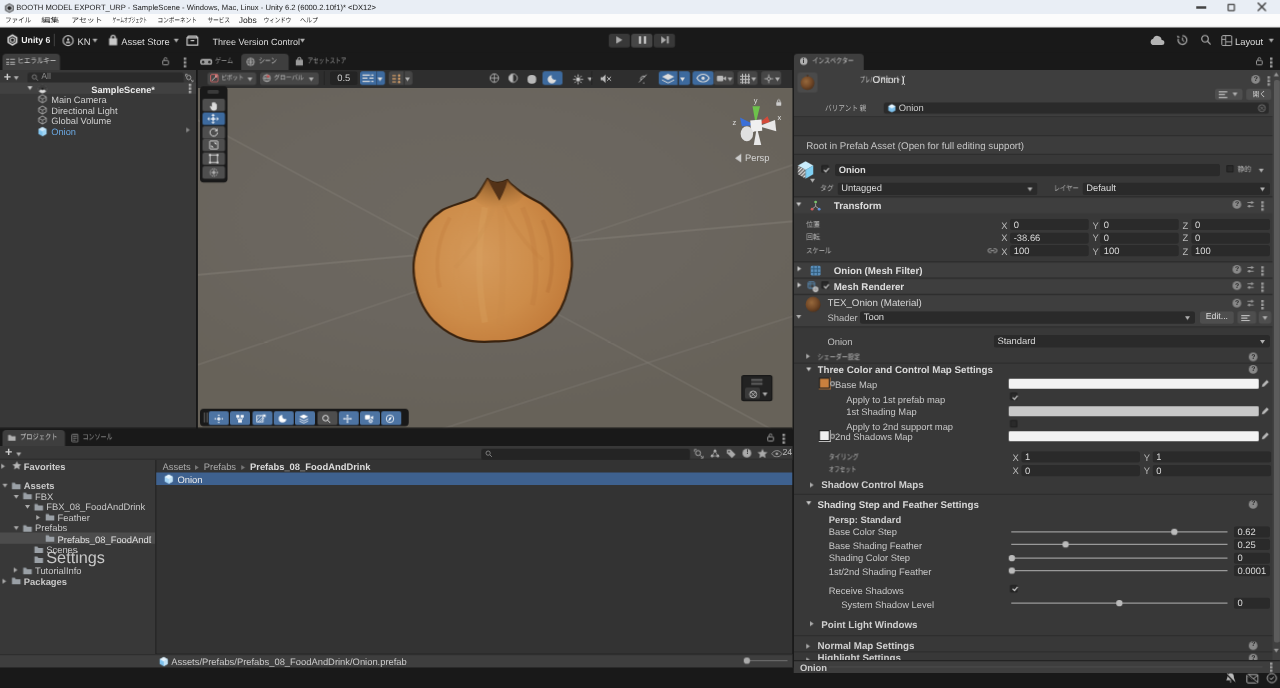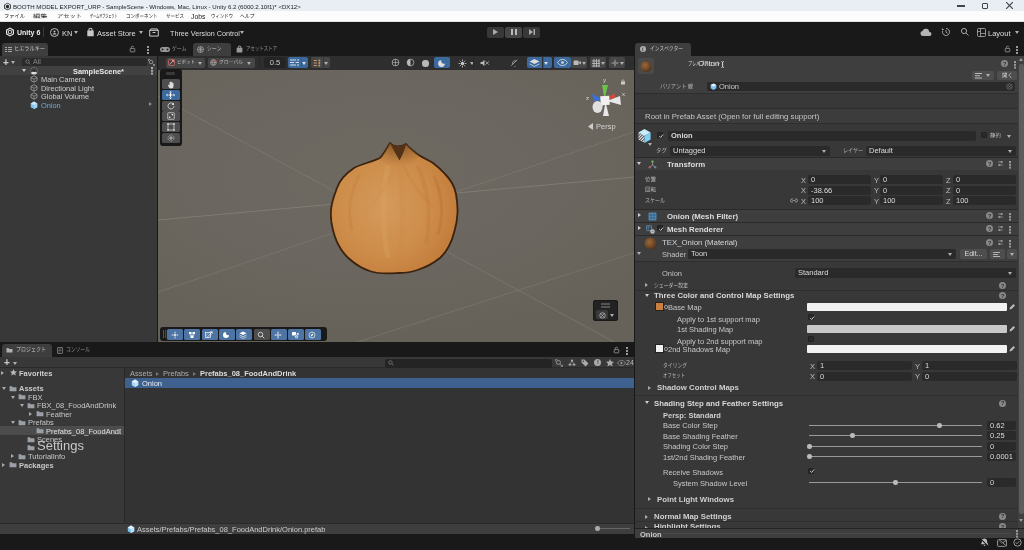--- a/index.html
+++ b/index.html
@@ -827,21 +827,21 @@
 <div class="txt" style="left:654px;top:291px;font-size:7.8px;font-weight:bold;color:#d8d8d8;">Three Color and Control Map Settings</div>
 <div class="abs" style="left:999px;top:292px;width:7px;height:7px;background:#888;border-radius:50%;"></div>
 <div class="txt" style="left:1001px;top:292.5px;font-size:5.5px;color:#2e2e2e;font-weight:bold;">?</div>
 <div class="abs" style="left:655px;top:302px;width:9px;height:9px;background:#c9803e;border:1px solid #222;"></div>
 <div class="abs" style="left:663.5px;top:304.5px;width:3.5px;height:3.5px;border:1px solid #aaa;border-radius:50%;"></div>
 <div class="txt" style="left:668px;top:303px;font-size:7.5px;color:#c8c8c8;">Base Map</div>
 <div class="abs" style="left:807px;top:302.5px;width:200px;height:8px;background:#f2f2f2;border-radius:1px;"></div>
 <svg class="abs" style="left:1009px;top:303px" width="7" height="7" viewBox="0 0 14 14">
     <path fill="#bbb" d="m1 13 1-4 7-7 3 3-7 7zM10 1l3 3"></path>
   </svg>
-<div class="txt" style="left:677px;top:314.5px;font-size:7.5px;color:#c8c8c8;">Apply to 1st support map</div>
+<div class="txt" style="left:677px;top:314.5px;font-size:7.5px;color:#c8c8c8;">Apply to 1st prefab map</div>
 <div class="cb" style="left:808px;top:314px;"></div>
 <svg class="abs" style="left:808.5px;top:314.5px" width="6" height="6" viewBox="0 0 10 10">
     <path d="m2 5 2.5 2.5L8.5 2.5" fill="none" stroke="#ccc" stroke-width="1.6"></path>
   </svg>
 <div class="txt" style="left:677px;top:325px;font-size:7.5px;color:#c8c8c8;">1st Shading Map</div>
 <div class="abs" style="left:807px;top:324.5px;width:200px;height:8px;background:#c8c8c8;border-radius:1px;"></div>
 <svg class="abs" style="left:1009px;top:325px" width="7" height="7" viewBox="0 0 14 14">
     <path fill="#bbb" d="m1 13 1-4 7-7 3 3-7 7zM10 1l3 3"></path>
   </svg>
 <div class="txt" style="left:677px;top:336.5px;font-size:7.5px;color:#c8c8c8;">Apply to 2nd support map</div>

